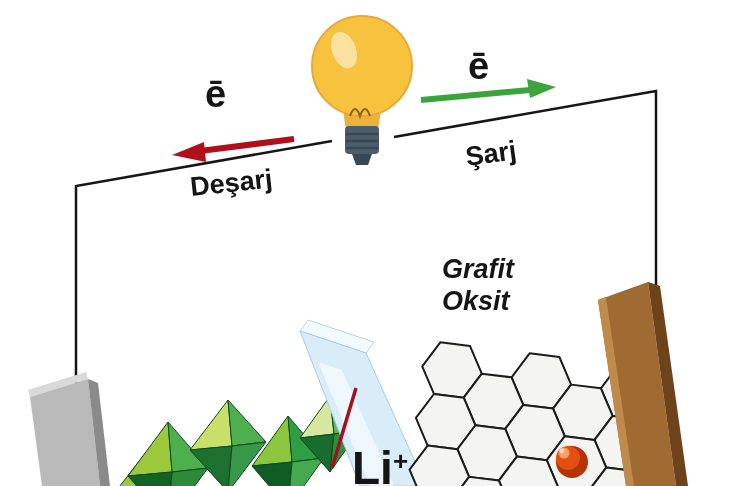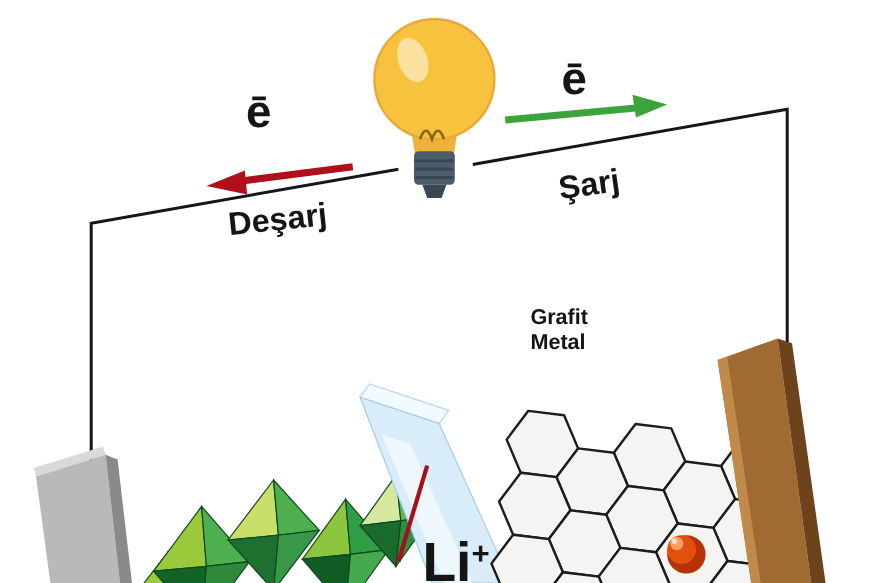--- a/index.html
+++ b/index.html
@@ -13,21 +13,21 @@
   #gfx{position:absolute;left:0;top:0;}
   .label{
     position:absolute;
     font-weight:700;
     color:#151515;
     white-space:nowrap;
     line-height:1.18;
   }
   .electron{font-size:38px;}
   .wire-label{font-size:27px;}
-  .electrode-label{font-size:18px;}
+  .electrode-label{font-size:27px;font-style:italic;}
   .ion-label{font-size:46px;}
   .ion-label sup{font-size:26px;vertical-align:14px;}
   .rot-discharge{transform:rotate(-6deg);transform-origin:left bottom;}
   .rot-charge{transform:rotate(-8deg);transform-origin:left bottom;}
 </style>
 </head>
 <body>
 
 <div id="stage">
 
@@ -141,18 +141,18 @@
 
   <div class="label electron" style="left:468px;top:44px;">ē</div>
 
   <div class="label wire-label rot-discharge" style="left:192px;top:172px;">Deşarj</div>
 
   <div class="label wire-label rot-charge" style="left:468px;top:142px;">Şarj</div>
 
 
   <div class="label electrode-label" style="left:442px;top:254px;">
     <div>Grafit</div>
-    <div>Metal</div>
+    <div>Oksit</div>
   </div>
 
   <div class="label ion-label" style="left:352px;top:441px;"><span>Li</span><sup>+</sup></div>
 
 </div>
 
 </body></html>

